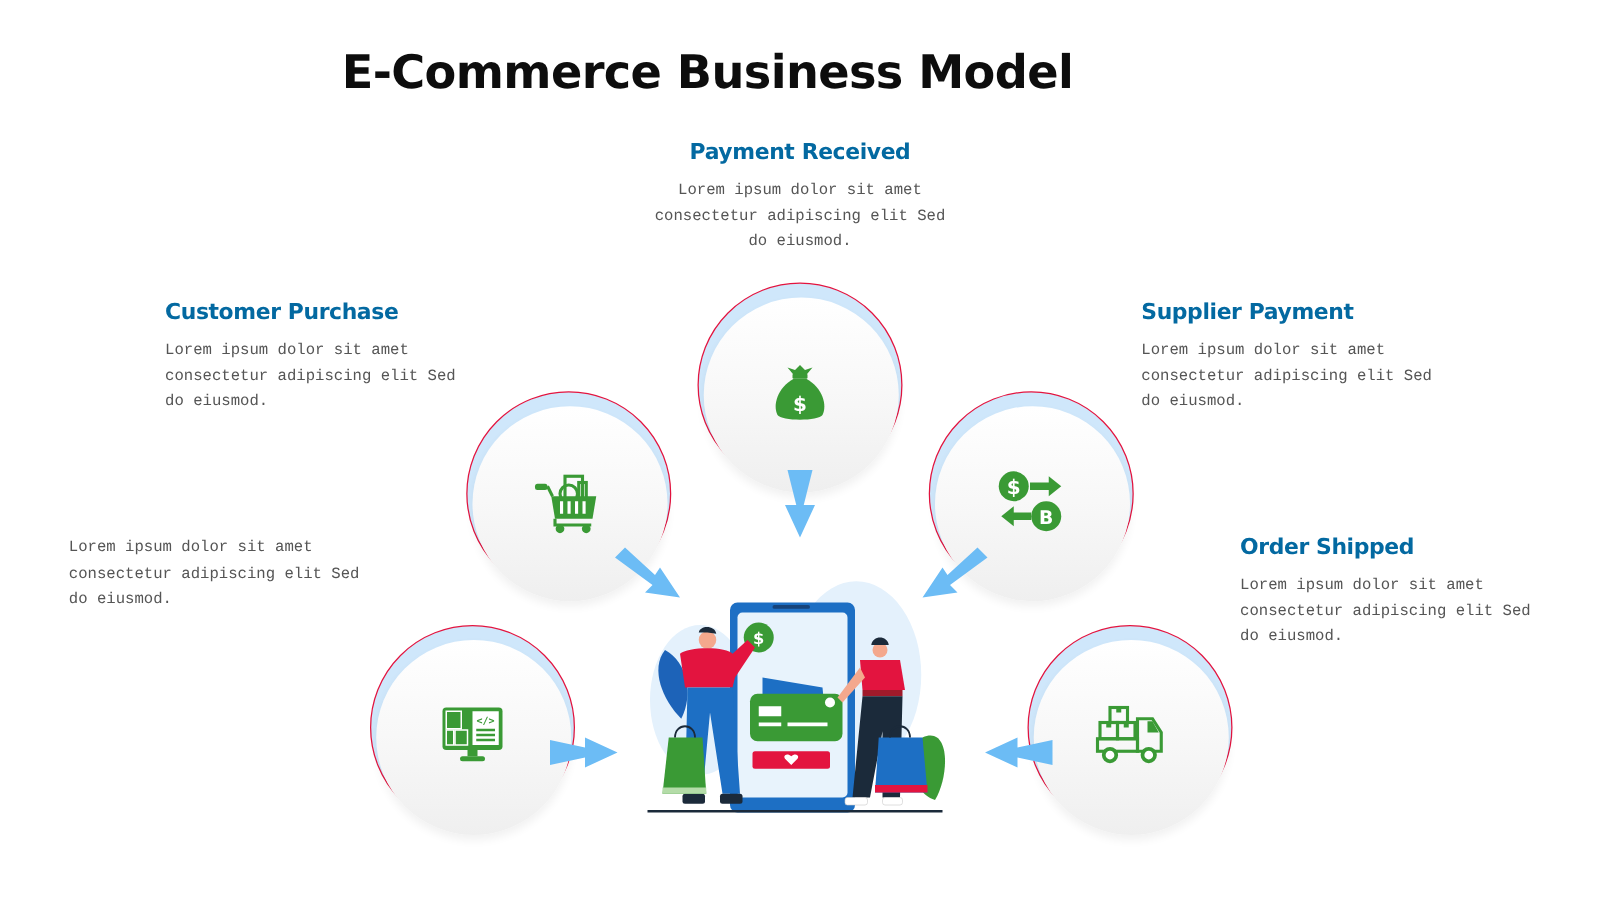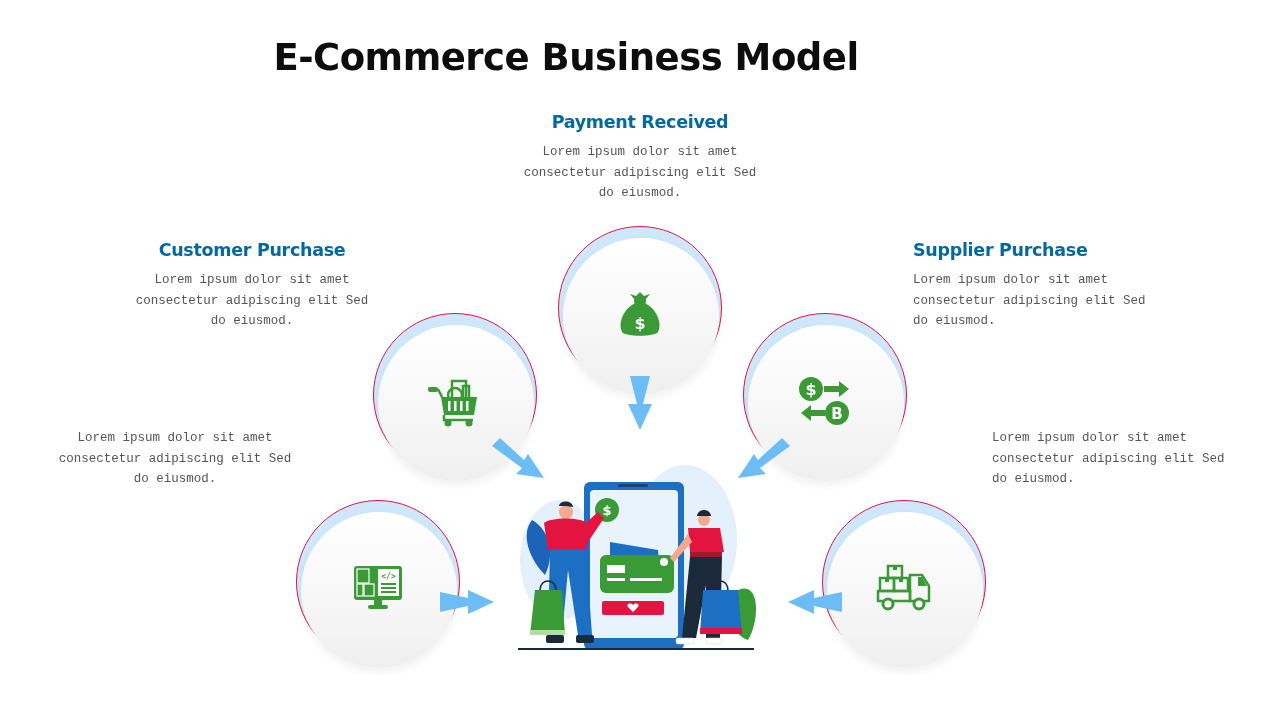--- a/index.html
+++ b/index.html
@@ -14,21 +14,21 @@
 
   .block { position: absolute; width: 240px; }
   .block .heading {
     font-family: "DejaVu Sans", sans-serif; font-weight: bold; font-size: 17.5px;
     color: #0369a1; letter-spacing: -0.3px; margin-bottom: 10px; white-space: nowrap;
   }
   .block .desc {
     font-family: Liberation Mono, monospace; font-size: 12.5px; line-height: 20.5px;
     color: #555555;
   }
-  .align-right { text-align: center; }
+  .align-right { text-align: left; }
   .align-left { text-align: left; }
   .align-center { text-align: center; }
 
   .circle-wrap { position: absolute; width: 164px; height: 164px; }
   .circle-ring {
     position: absolute; left: 0; top: 0; width: 164px; height: 164px; border-radius: 50%;
     border: 1.5px solid #e3143f;
     background: #cfe7fb;
   }
   .circle-inner {
@@ -62,37 +62,38 @@
 <div class="block align-right" style="left:132px; top:240px;">
   <div class="heading">Customer Purchase</div>
   <div class="desc">
     <div>Lorem ipsum dolor sit amet</div>
     <div>consectetur adipiscing elit Sed</div>
     <div>do eiusmod.</div>
   </div>
 </div>
 
 <div class="block align-left" style="left:913px; top:240px;">
-  <div class="heading">Supplier Purchase</div>
+  <div class="heading">Supplier Payment</div>
   <div class="desc">
     <div>Lorem ipsum dolor sit amet</div>
     <div>consectetur adipiscing elit Sed</div>
     <div>do eiusmod.</div>
   </div>
 </div>
 
 <div class="block align-right" style="left:55px; top:428px;">
   <div class="desc">
     <div>Lorem ipsum dolor sit amet</div>
     <div>consectetur adipiscing elit Sed</div>
     <div>do eiusmod.</div>
   </div>
 </div>
 
 <div class="block align-left" style="left:992px; top:428px;">
+  <div class="heading">Order Shipped</div>
   <div class="desc">
     <div>Lorem ipsum dolor sit amet</div>
     <div>consectetur adipiscing elit Sed</div>
     <div>do eiusmod.</div>
   </div>
 </div>
 
 <div class="circle-wrap" style="left:558px; top:226px;">
   <div class="circle-ring"></div>
   <div class="circle-inner"></div>

